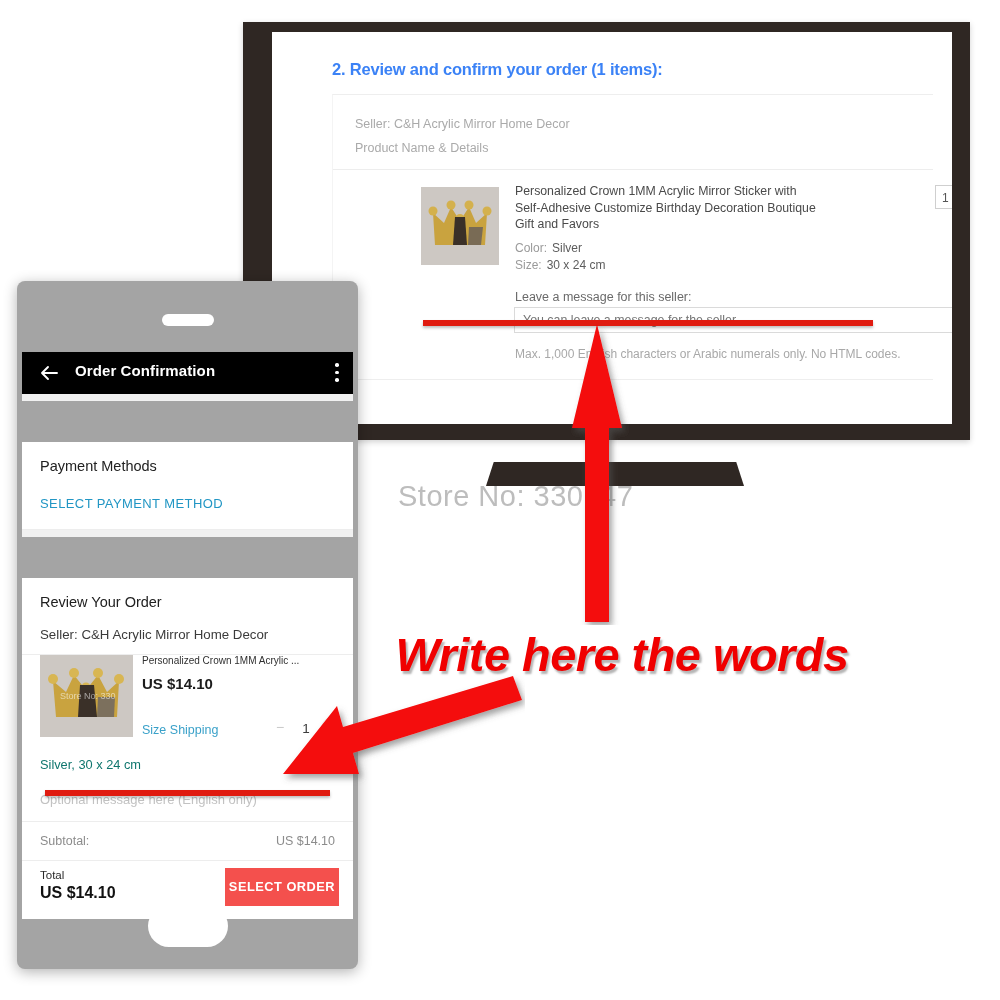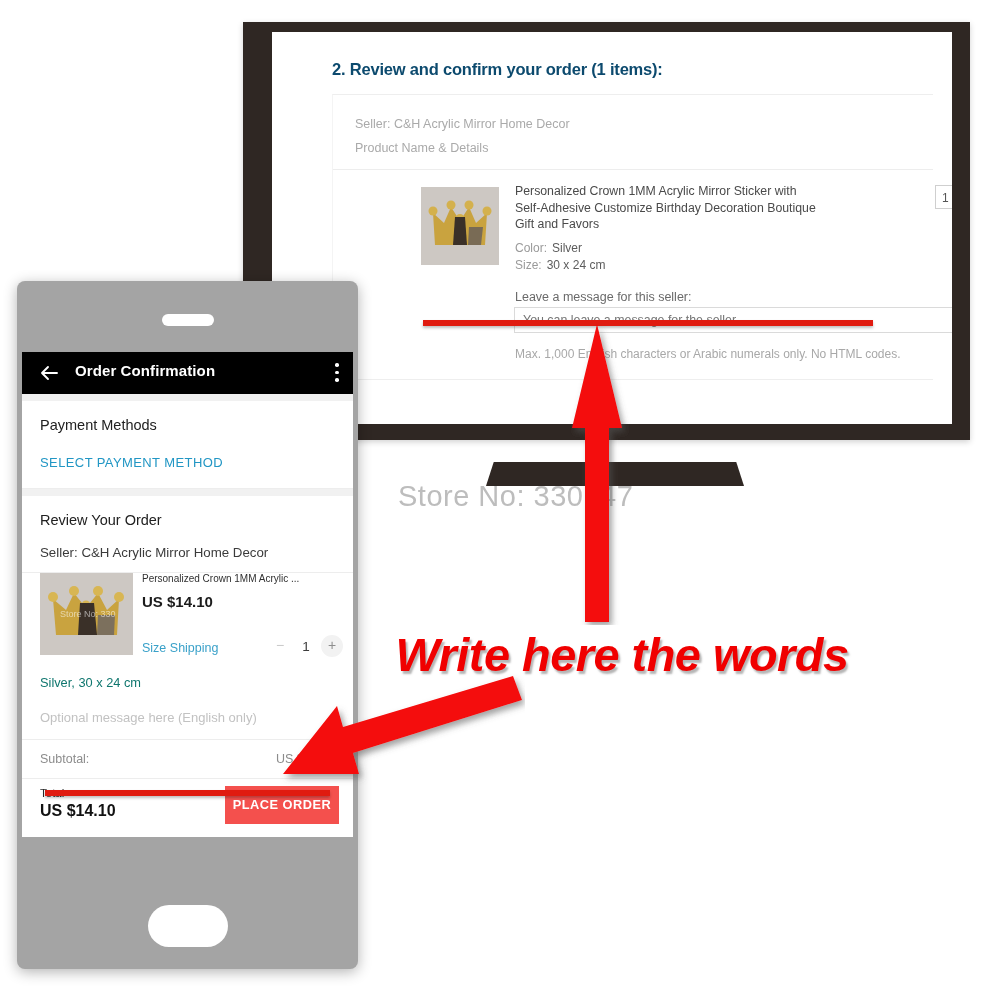--- a/index.html
+++ b/index.html
@@ -57,21 +57,21 @@
     clip-path: polygon(3% 0%, 97% 0%, 100% 100%, 0% 100%);
   }
 
   
   .desk-heading {
     position: absolute;
     left: 60px;
     top: 28px;
     font-size: 16.5px;
     font-weight: bold;
-    color: #0c4a6e;
+    color: #3b82f6;
     letter-spacing: -0.2px;
   }
   .desk-card {
     position: absolute;
     left: 60px;
     top: 62px;
     width: 600px;
     height: 318px;
     border-top: 1px solid #eeeeee;
     border-left: 1px solid #f4f4f4;
@@ -275,21 +275,21 @@
   .appbar .kebab i {
     display: block;
     width: 3.5px;
     height: 3.5px;
     background: #fff;
     border-radius: 50%;
     margin-bottom: 4px;
   }
 
   .sec-gap { height: 7px; background: #f1f1f1; }
-  .card { background: #ffffff; }
+  .card { background: #ffffff; margin-top: 41px; }
   .pad { padding: 0 18px; }
 
   .sec-title {
     font-size: 14.5px;
     color: #212121;
     padding-top: 16px;
   }
   .link-action {
     font-size: 13px;
     color: #2196c4;
@@ -598,21 +598,21 @@
           <div class="sub-row">
             <span>Subtotal:</span>
             <span>US $14.10</span>
           </div>
         </div>
         <div class="hr"></div>
 
         <div class="total-bar">
           <div class="total-label">Total</div>
           <div class="total-amount">US $14.10</div>
-          <div class="place-order">PLACE ORDER</div>
+          <div class="place-order">SELECT ORDER</div>
         </div>
       </div>
 
     </div>
   </div>
 
   <div id="phone-red-underline"></div>
 
   <svg id="arrow-up" viewBox="0 0 100 305">
     <defs>

